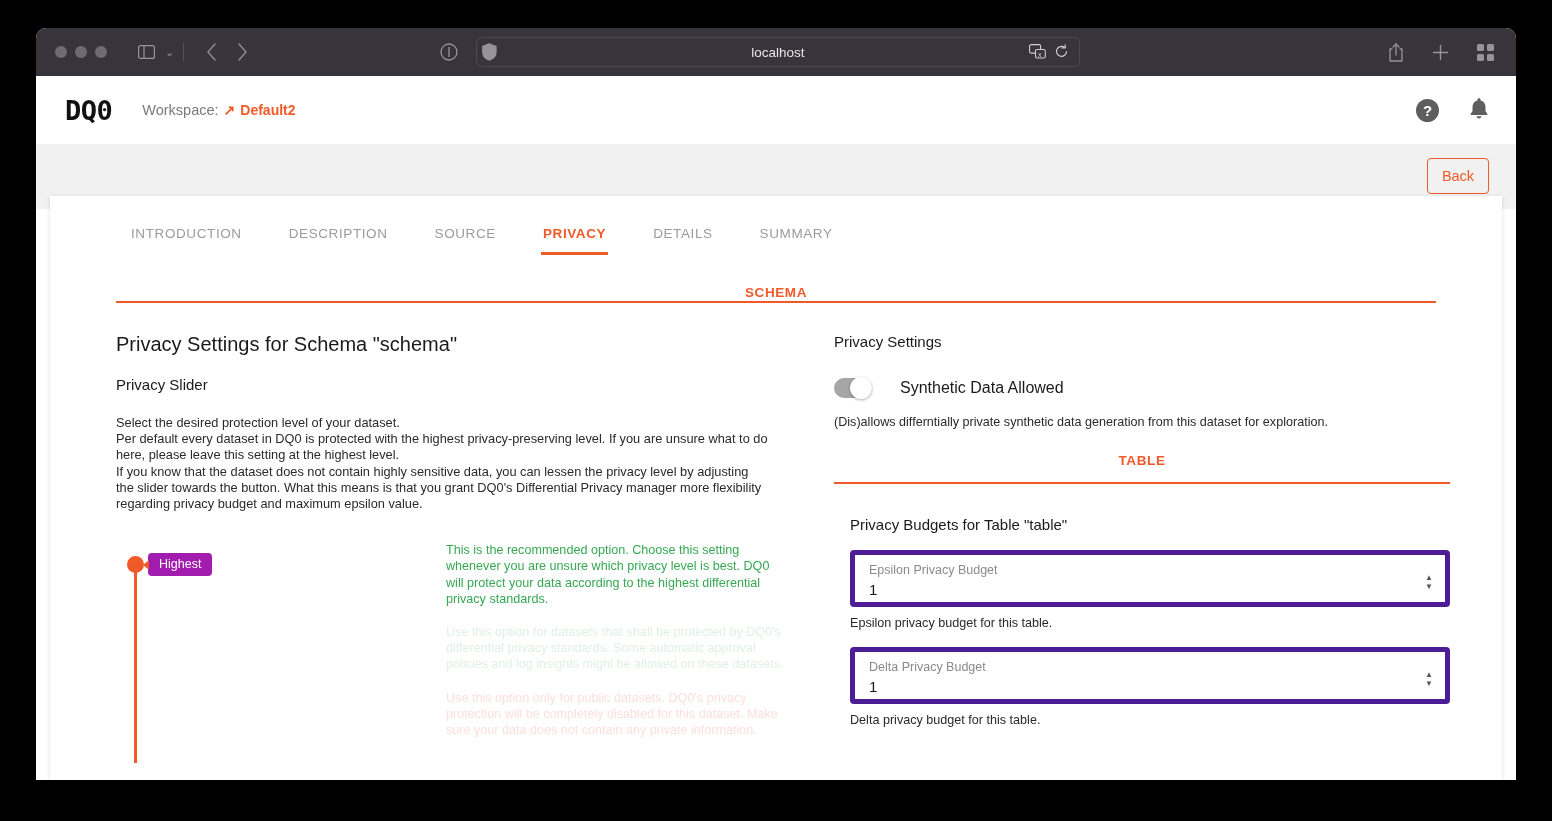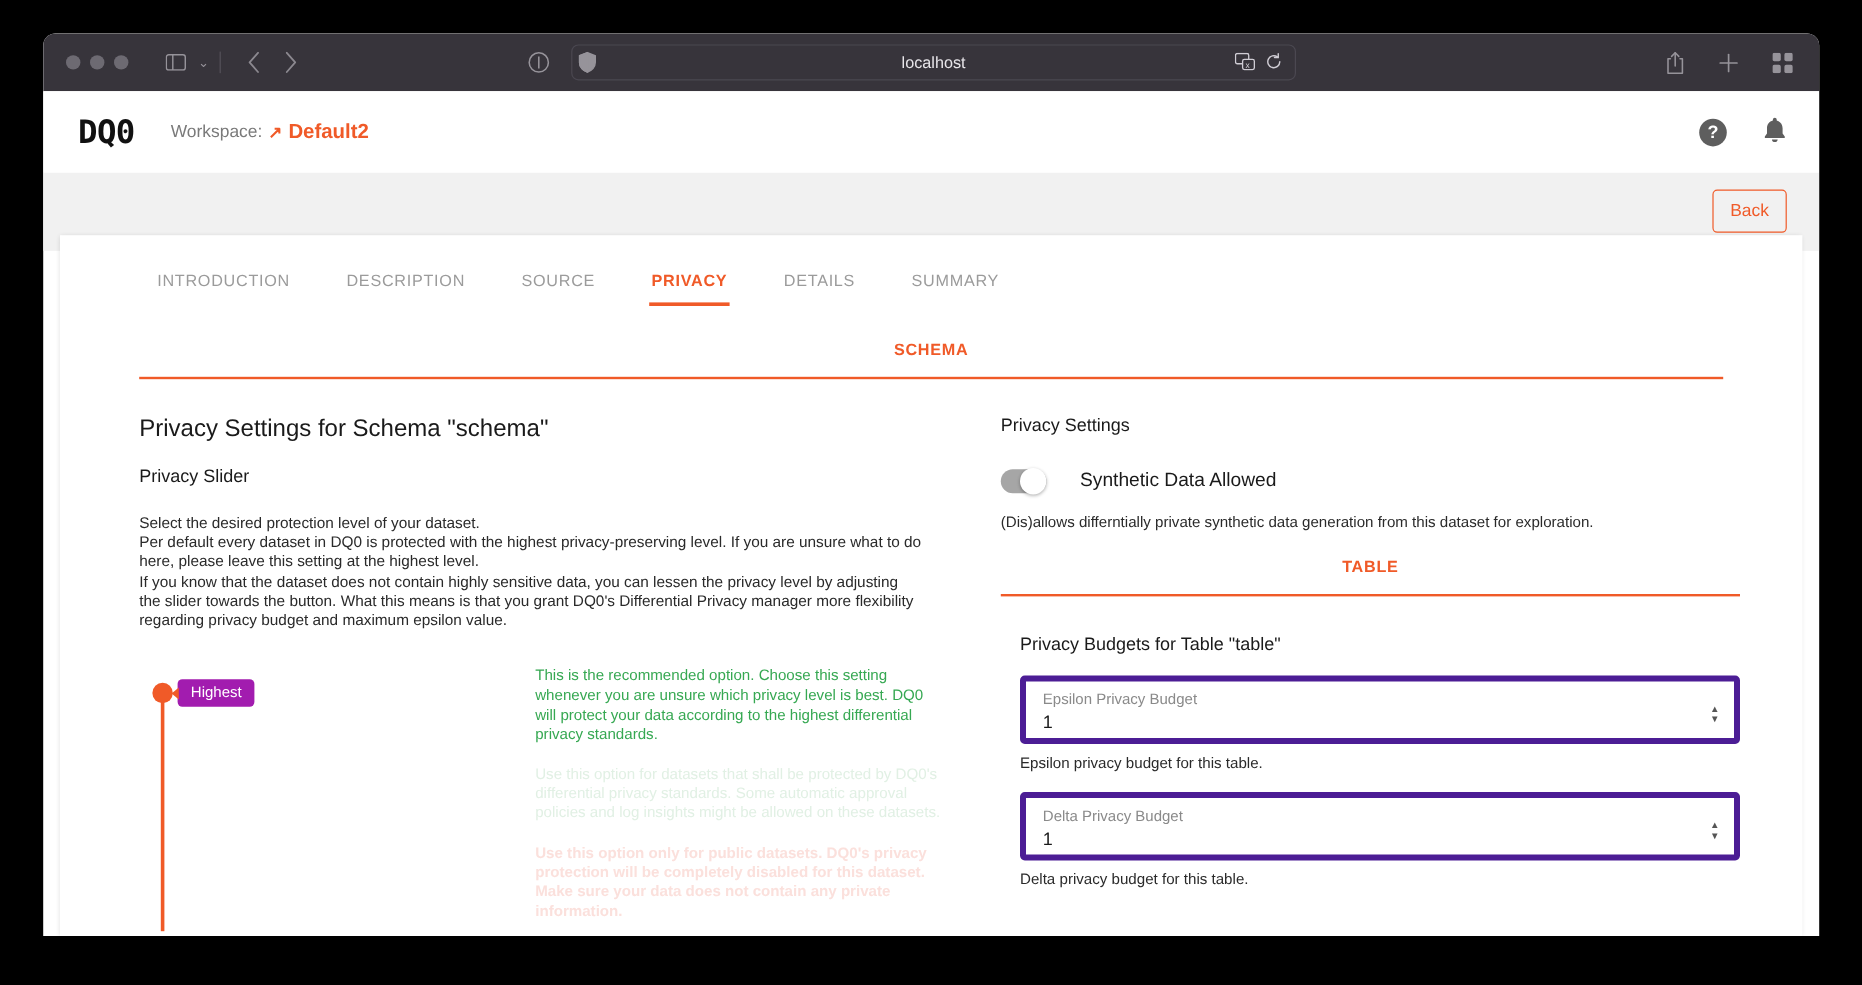--- a/index.html
+++ b/index.html
@@ -85,21 +85,21 @@
     letter-spacing: -0.5px;
     color: #111;
   }
   .ws-block {
     margin-left: 30px;
     display: flex; align-items: center; gap: 5px;
     font-size: 14.5px;
   }
   .ws-label { color: #7a7a7a; }
   .ws-arrow { color: #f05a28; font-size: 14px; font-weight: 700; }
-  .ws-value { color: #f05a28; font-weight: 700; font-size: 17px; }
+  .ws-value { color: #f05a28; font-weight: 700; font-size: 14px; }
   .header-right {
     position: absolute; right: 27px;
     display: flex; align-items: center; gap: 30px;
   }
   .help-icon {
     width: 23px; height: 23px; border-radius: 50%;
     background: #5e5e5e; color: #fff;
     font-size: 15px; font-weight: 700;
     display: flex; align-items: center; justify-content: center;
     line-height: 1;
@@ -155,21 +155,20 @@
     content: "";
     position: absolute;
     left: 13px; right: 13px; bottom: 0;
     height: 3px; background: #f05a28;
   }
 
   .schema-bar {
     margin: 28px 66px 0 66px;
     border-bottom: 2px solid #f05a28;
     text-align: center;
-    padding-bottom: 13px;
   }
   .schema-label {
     font-size: 13.5px; letter-spacing: 0.6px;
     color: #f05a28; font-weight: 700;
   }
 
   .panels {
     display: flex;
     padding: 0 66px;
     margin-top: 30px;
@@ -237,21 +236,21 @@
     border-right: 6px solid #f05a28;
   }
   .desc-col { width: 340px; }
   .desc-item {
     font-size: 12.6px;
     line-height: 16.2px;
     margin-bottom: 17px;
   }
   .desc-1 { color: #36a852; }
   .desc-2 { color: #e1f0e4; }
-  .desc-3 { color: #fbe0dc; font-weight: bold; }
+  .desc-3 { color: #fbe0dc; }
 
   
   .toggle-row {
     display: flex; align-items: center;
     gap: 28px;
     margin-top: 28px;
   }
   .toggle {
     width: 38px; height: 20px;
     border-radius: 10px;

